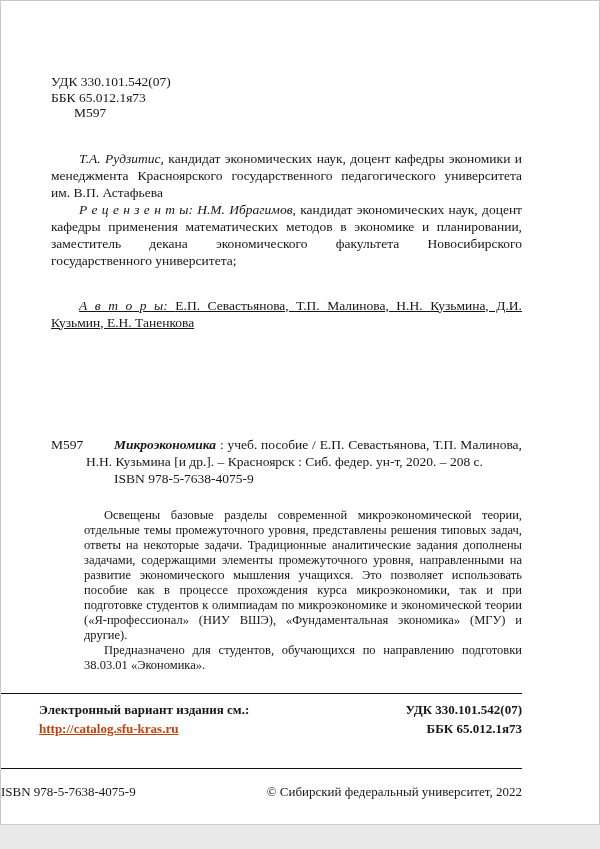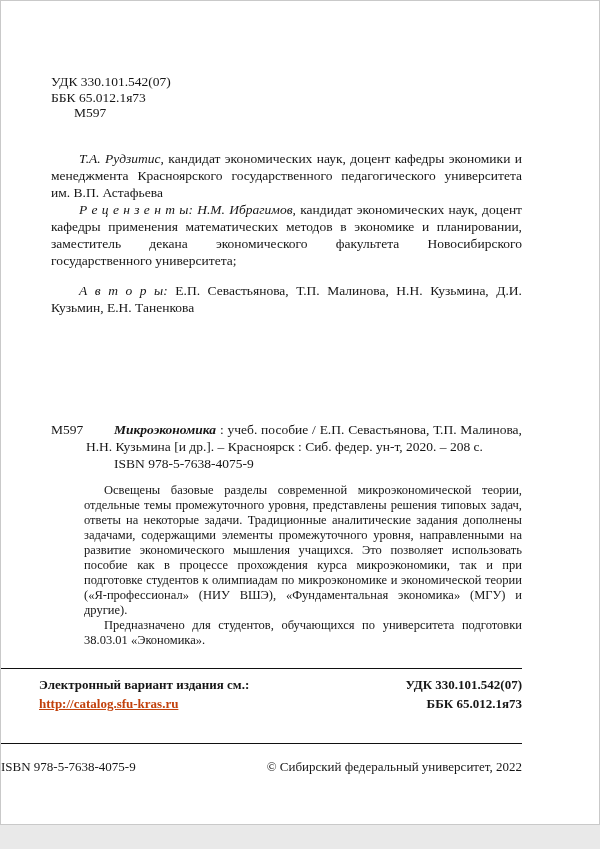--- a/index.html
+++ b/index.html
@@ -10,28 +10,28 @@
     padding:73px 77px 0 50px;
     font-family:"Liberation Serif", serif;
     font-size:13.5px;color:#161616;
     overflow:hidden;
   }
   .top-codes div{line-height:15.5px;}
   .top-codes .code-m{padding-left:23px;}
   p{margin:0;text-align:justify;line-height:17px;}
   .indent{text-indent:28px;}
   .reviewers-block{margin-top:29px;}
-  .authors-p{margin-top:13px;}
+  .authors-p{margin-top:28px;text-decoration:underline;}
   i{font-style:italic;}
   b{font-weight:bold;font-style:italic;}
   .biblio{margin-top:105px;position:relative;}
   .biblio-code{position:absolute;left:0;top:0;line-height:17px;}
   .biblio-body{margin-left:35px;}
   .biblio-isbn{text-indent:28px;text-align:left;}
-  .annotation{margin-top:11px;margin-left:33px;font-size:12.5px;}
+  .annotation{margin-top:21px;margin-left:33px;font-size:12.5px;}
   .annotation p{line-height:15px;text-indent:20px;}
   .footer{margin-left:-50px;margin-top:20px;}
   .rule{border:0;border-top:1px solid #111;height:0;margin:0;}
   .footer-cols{
     display:flex;justify-content:space-between;
     padding:6px 0 30px 38px;
     font-weight:bold;font-size:13px;
   }
   .footer-cols div{line-height:19px;}
   .footer-url{text-decoration:underline;color:#c2410c;}
@@ -62,21 +62,21 @@
   <div class="biblio">
     <span class="biblio-code">М597</span>
     <div class="biblio-body">
       <p class="indent"><b>Микроэкономика</b><span> : учеб. пособие / Е.П. Севастьянова, Т.П. Малинова, Н.Н. Кузьмина [и др.]. – Красноярск : Сиб. федер. ун-т, 2020. – 208 с.</span></p>
       <p class="biblio-isbn">ISBN 978-5-7638-4075-9</p>
     </div>
   </div>
 
   <div class="annotation">
     <p>Освещены базовые разделы современной микроэкономической теории, отдельные темы промежуточного уровня, представлены решения типовых задач, ответы на некоторые задачи. Традиционные аналитические задания дополнены задачами, содержащими элементы промежуточного уровня, направленными на развитие экономического мышления учащихся. Это позволяет использовать пособие как в процессе прохождения курса микроэкономики, так и при подготовке студентов к олимпиадам по микроэкономике и экономической теории («Я-профессионал» (НИУ ВШЭ), «Фундаментальная экономика» (МГУ) и другие).</p>
-    <p>Предназначено для студентов, обучающихся по университета подготовки 38.03.01 «Экономика».</p>
+    <p>Предназначено для студентов, обучающихся по направлению подготовки 38.03.01 «Экономика».</p>
   </div>
 
   <div class="footer">
     <hr class="rule">
     <div class="footer-cols">
       <div>
         <div>Электронный вариант издания см.:</div>
         <div><a class="footer-url" href="#">http://catalog.sfu-kras.ru</a></div>
       </div>
       <div class="footer-right">

